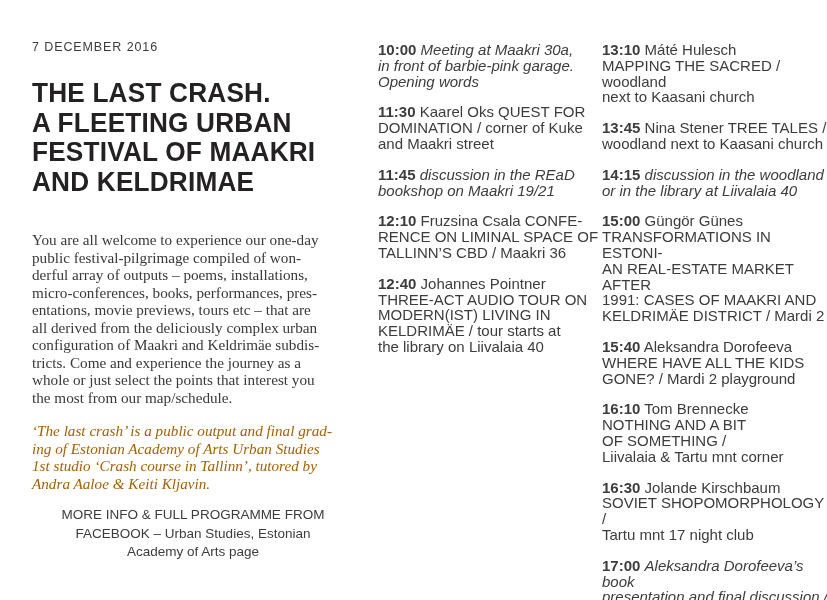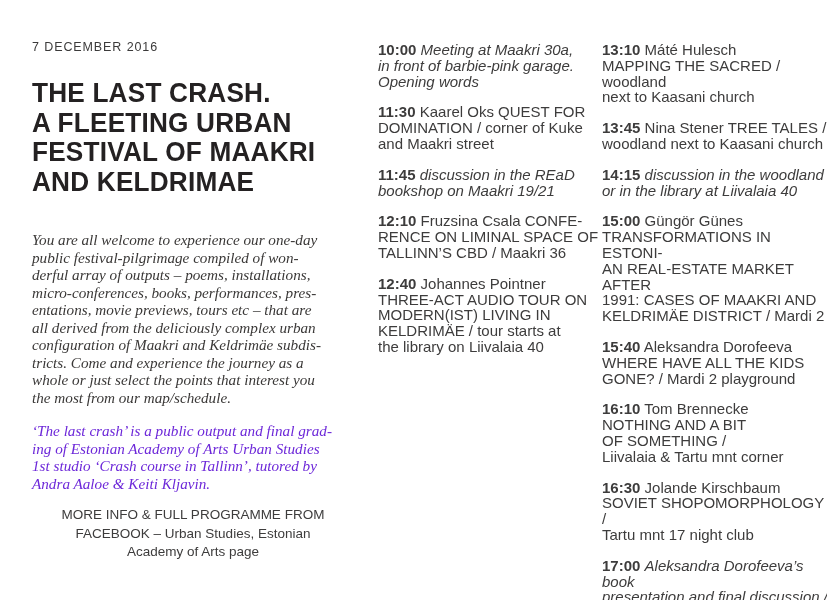--- a/index.html
+++ b/index.html
@@ -24,28 +24,27 @@
     color:#242122;
     white-space:pre-line;
     transform:scaleX(0.97); transform-origin:left top;
   }
   .intro {
     margin-top:34px;
     font-family:"Liberation Serif", serif;
     font-size:15.2px; line-height:17.5px;
     color:#3a3837;
     white-space:pre-line;
-    font-style:italic;
   }
   .credit {
     margin-top:16px;
     font-family:"Liberation Serif", serif;
     font-style:italic;
     font-size:15.2px; line-height:17.5px;
-    color:#6d28d9;
+    color:#a16207;
     white-space:pre-line;
   }
   .more-info {
     margin-top:14px;
     font-size:13.5px; line-height:18.5px;
     color:#3d3c3c;
     white-space:pre-line;
     text-align:center;
   }
   .sched-col {

